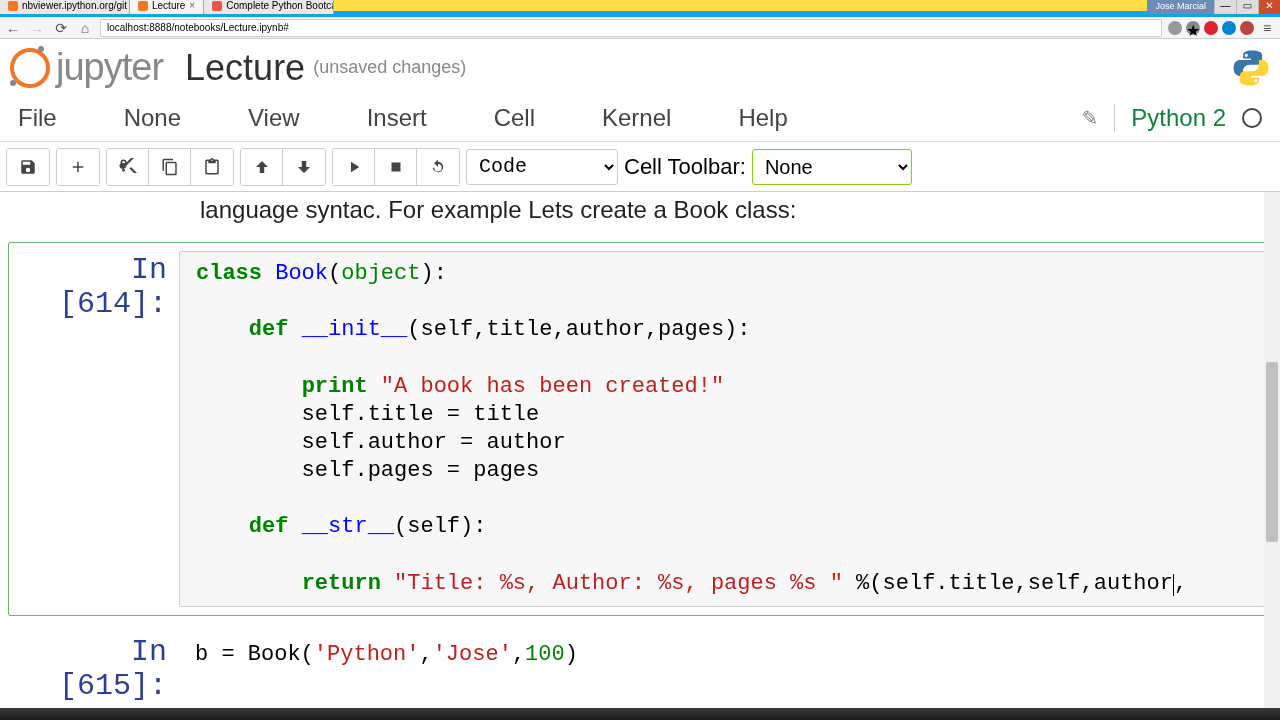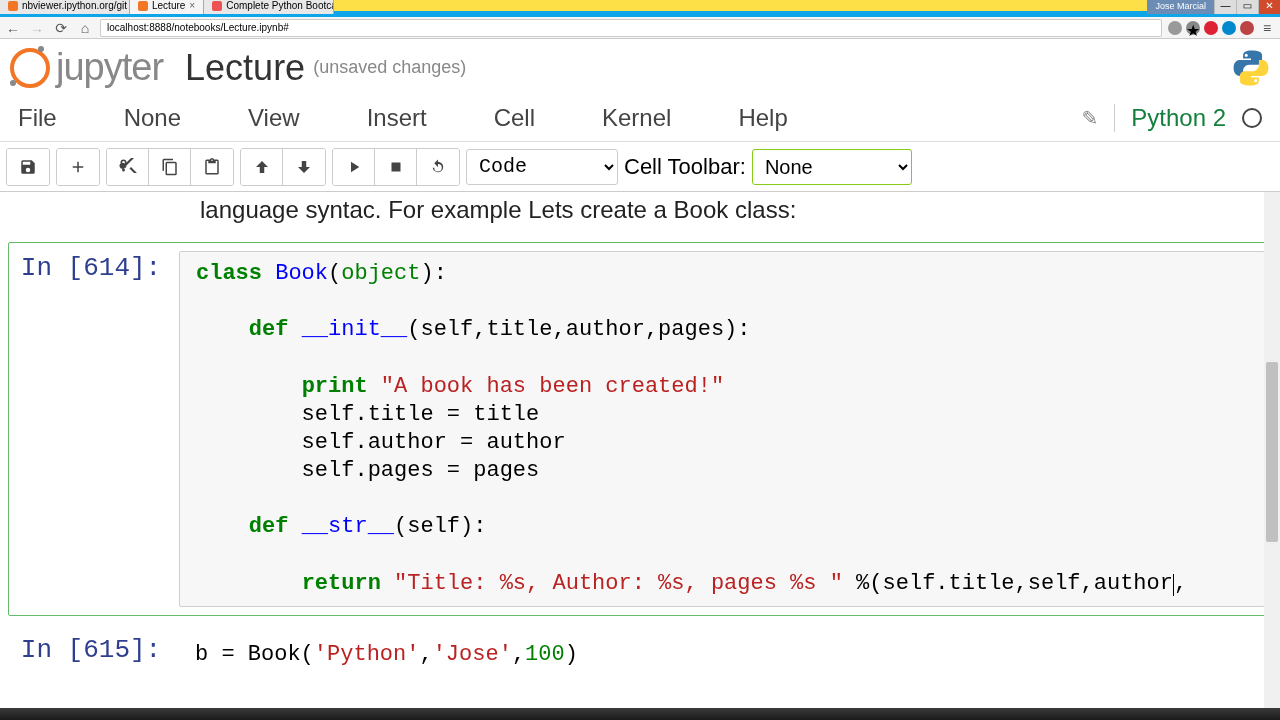--- a/index.html
+++ b/index.html
@@ -56,21 +56,21 @@
 
 
 .notebook-container { padding: 0 8px; overflow-y: auto; height: calc(720px - 17px - 22px - 55px - 48px - 50px); position: relative; }
 .scrollbar-track { position: absolute; right: 0; top: 0; width: 16px; height: 100%; background: #f0f0f0; }
 .scrollbar-thumb { position: absolute; right: 2px; width: 12px; background: #c0c0c0; border-radius: 2px; }
 
 .text-fragment { padding: 4px 0 18px 192px; font-size: 24px; color: #222; }
 
 .code-cell { display: flex; margin-bottom: 8px; padding: 8px 6px; border: 1px solid transparent; }
 .code-cell.selected { border: 1px solid #66BB6A; border-radius: 2px; }
-.cell-prompt { width: 164px; text-align: center; padding-right: 12px; padding-top: 2px; font-family: 'Courier New', monospace; font-size: 26px; color: #2e3f8f; flex-shrink: 0; }
+.cell-prompt { width: 164px; text-align: right; padding-right: 12px; padding-top: 2px; font-family: 'Courier New', monospace; font-size: 30px; color: #2e3f8f; flex-shrink: 0; }
 .code-area { flex: 1; border: 1px solid #cfcfcf; background: #f7f7f7; padding: 8px 16px; font-family: 'Courier New', monospace; font-size: 22px; line-height: 1.28; border-radius: 2px; overflow: hidden; white-space: pre; }
 .code-cell:not(.selected) .code-area { background: #fff; border: none; }
 
 .kw-green { color: #008000; font-weight: bold; }
 .cls-blue { color: #0000ff; }
 .builtin { color: #008000; }
 .dunder { color: #0000ff; }
 .string { color: #ba2121; }
 .cursor-bar { display: inline-block; width: 1px; height: 22px; background: #000; vertical-align: middle; margin-bottom: -4px; }
 

